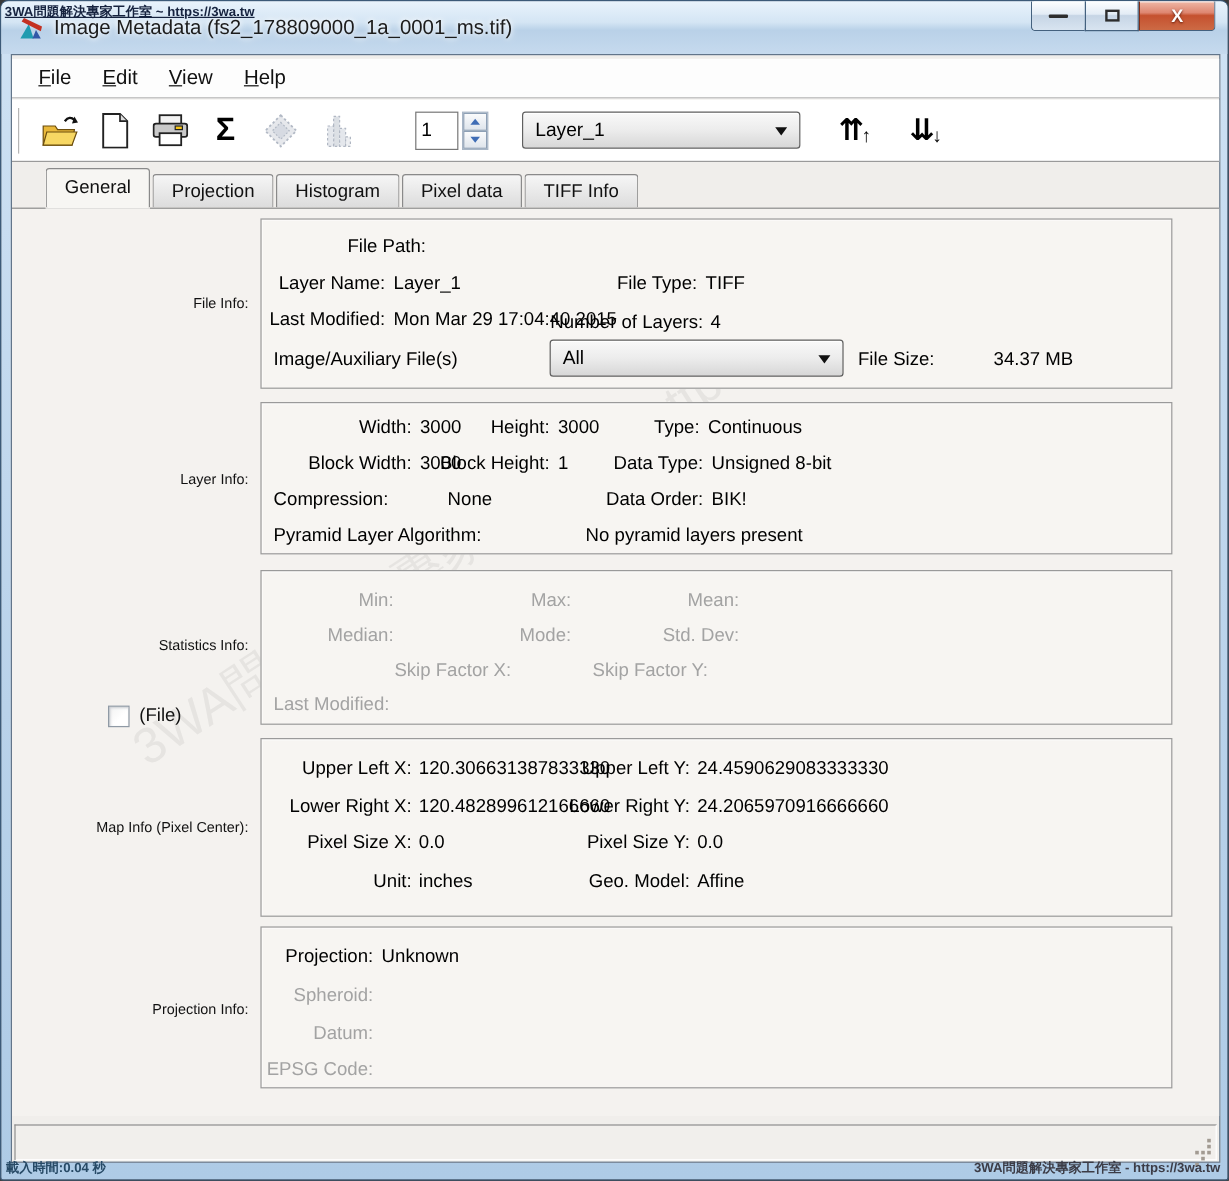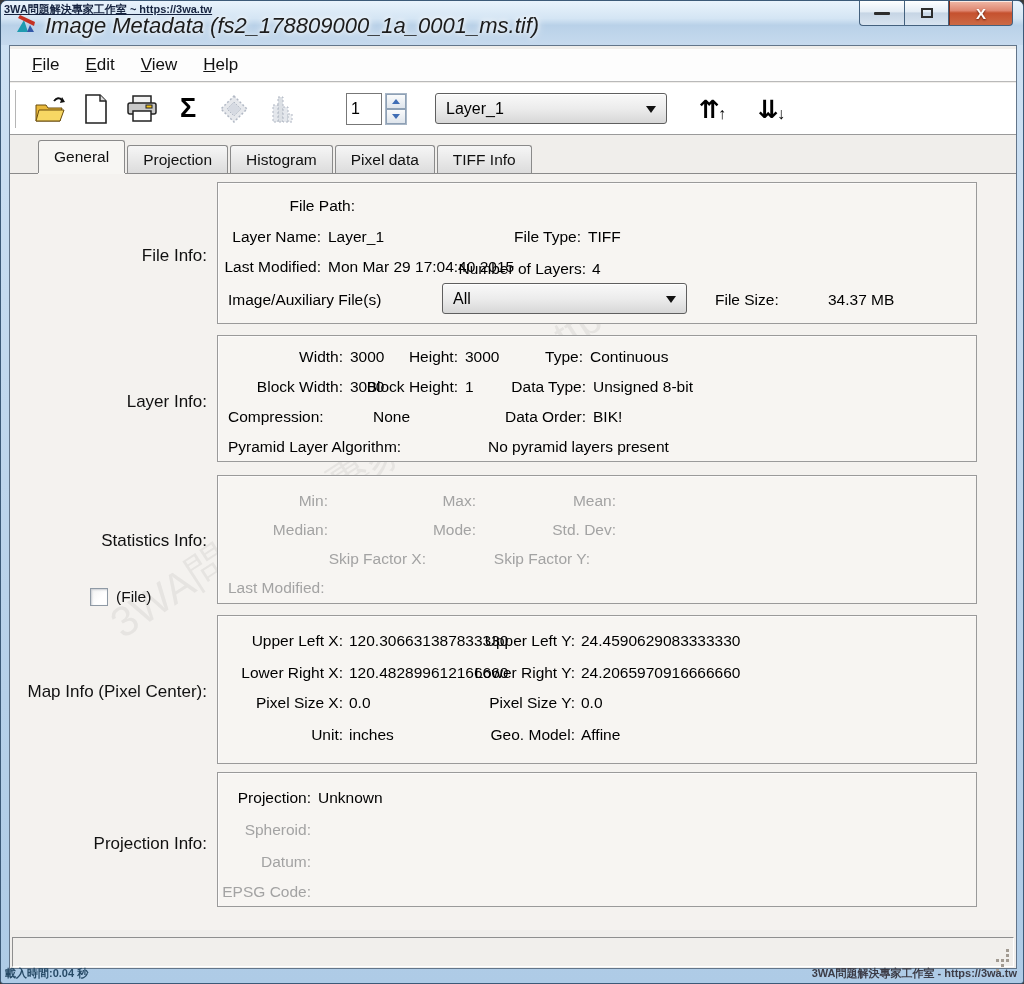--- a/index.html
+++ b/index.html
@@ -1,21 +1,21 @@
 <!DOCTYPE html>
 <html><head>
 <meta charset="utf-8">
 <style>
   html,body{margin:0;padding:0;background:#3a3a3a;}
   *{box-sizing:border-box;font-family:"Liberation Sans","DejaVu Sans",sans-serif;}
   .window{position:relative;width:1024px;height:984px;background:linear-gradient(180deg,#cfe2f4 0%,#b9d2ea 60%,#aecbe6 100%);border:1px solid #3c5a78;border-radius:7px 7px 3px 3px;overflow:hidden;}
   
   .titlebar{position:absolute;left:0;top:0;width:100%;height:44px;background:linear-gradient(180deg,#e9f3fc 0%,#d4e5f4 40%,#b9d1e8 55%,#c6daee 100%);}
   .app-icon{position:absolute;left:14px;top:12px;width:22px;height:22px;}
-  .win-title{position:absolute;left:44px;top:12px;font-size:22px;color:#1c1c1c;text-shadow:0 0 4px #ffffff,0 0 8px #ffffff;white-space:nowrap;font-style:italic;}
+  .win-title{position:absolute;left:44px;top:12px;font-size:17px;color:#1c1c1c;text-shadow:0 0 4px #ffffff,0 0 8px #ffffff;white-space:nowrap;}
   .controls{position:absolute;right:10px;top:0;display:flex;}
   .wbtn{height:25px;border:1px solid #44617e;border-top:none;display:flex;align-items:center;justify-content:center;box-shadow:inset 0 1px 0 rgba(255,255,255,.7);}
   .wbtn.min{width:45px;border-radius:0 0 0 4px;background:linear-gradient(180deg,#fdfeff 0%,#e3ecf5 45%,#c6d5e5 50%,#d8e4f0 100%);border-right:none;}
   .wbtn.max{width:45px;background:linear-gradient(180deg,#fdfeff 0%,#e3ecf5 45%,#c6d5e5 50%,#d8e4f0 100%);}
   .wbtn.close{width:64px;border-radius:0 0 4px 0;background:linear-gradient(180deg,#f0b9a8 0%,#de8670 40%,#c5512f 50%,#cc6a45 100%);border-left:1px solid #7e2d18;}
   .min-glyph{width:16px;height:3px;background:#2d2d2d;border-radius:1px;}
   .max-glyph{width:12px;height:10px;border:2px solid #2d2d2d;background:transparent;}
   .close-glyph{color:#fff;font-weight:bold;font-size:15px;text-shadow:0 1px 2px #5a1505;}
   
   .client{position:absolute;left:8px;top:44px;width:1008px;height:924px;background:#f0eeeb;border:1px solid #62758a;}
@@ -39,28 +39,28 @@
   .combo.layer{width:232px;margin-left:28px;}
   .stack-btn{margin-left:32px;display:flex;align-items:flex-start;font-weight:bold;color:#000;}
   .stack-main{font-size:25px;line-height:26px;}
   .stack-small{font-size:16px;line-height:16px;margin-top:10px;margin-left:-2px;}
   
   .tabstrip{position:absolute;left:0;top:93px;width:100%;height:34px;display:flex;align-items:flex-end;padding-left:28px;}
   .tab{height:28px;padding:0 15px;display:flex;align-items:center;font-size:15.5px;color:#111;background:linear-gradient(180deg,#f6f6f6,#dcdcdc);border:1px solid #8a8a8a;border-bottom:none;border-radius:3px 3px 0 0;margin-right:2px;position:relative;z-index:1;}
   .tab.active{height:33px;background:#f7f6f3;z-index:3;box-shadow:0 1px 0 #f7f6f3;}
   .content{position:absolute;left:0;top:127px;width:100%;height:757px;background:#f4f2ef;border-top:1px solid #8a8a8a;z-index:2;}
   .diag-wm{position:absolute;left:90px;top:430px;transform:rotate(-33deg);transform-origin:left top;font-size:42px;color:rgba(110,110,110,0.10);white-space:nowrap;pointer-events:none;}
-  .sec-label{position:absolute;left:0;width:197px;text-align:right;font-size:17px;color:#111;}
+  .sec-label{position:absolute;left:0;width:197px;text-align:right;font-size:12px;color:#111;}
   .gbox{position:absolute;left:207px;width:760px;background:#f7f5f2;border:1px solid #9a9a9a;box-shadow:inset 1px 1px 0 rgba(255,255,255,.6);}
   .fl,.fv{position:absolute;font-size:15.5px;color:#000;white-space:nowrap;}
   .fl{text-align:right;}
   .dis{color:#a3a3a3;}
   .checkbox{position:absolute;left:80px;top:414px;width:18px;height:18px;border:1px solid #8f9aa5;background:linear-gradient(135deg,#f2f2f2,#ffffff 60%);box-shadow:inset 1px 1px 2px #c9cdd2;}
   .cb-label{position:absolute;left:106px;top:414px;font-size:15.5px;color:#111;}
-  .aux-combo{position:absolute;left:224px;top:100px;width:245px;}
+  .aux-combo{position:absolute;left:240px;top:100px;width:245px;}
   
   .statusbar{position:absolute;left:2px;top:891px;width:1002px;height:30px;background:#f1efec;border:1px solid;border-color:#8e8e8e #ffffff #ffffff #8e8e8e;}
   .grip{position:absolute;right:4px;bottom:4px;width:14px;height:14px;}
   .grip span{position:absolute;right:0;bottom:0;width:3px;height:3px;background:#a29b92;box-shadow:-5px 5px 0 0 #a29b92,0 -5px 0 0 #a29b92,-5px 0 0 0 #a29b92,0 0 0 0 #a29b92,-10px 10px 0 0 #a29b92,0 -10px 0 0 #a29b92,-10px 0 0 0 #a29b92;}
   .wm{position:absolute;font-size:11px;font-weight:bold;white-space:nowrap;z-index:9;}
   .wm.tl{left:3px;top:1px;color:#16233f;text-decoration:underline;}
   .wm.bl{left:4px;bottom:2px;color:#274a66;}
   .wm.br{right:6px;bottom:2px;color:#3c3c46;}
 </style>
 </head>

